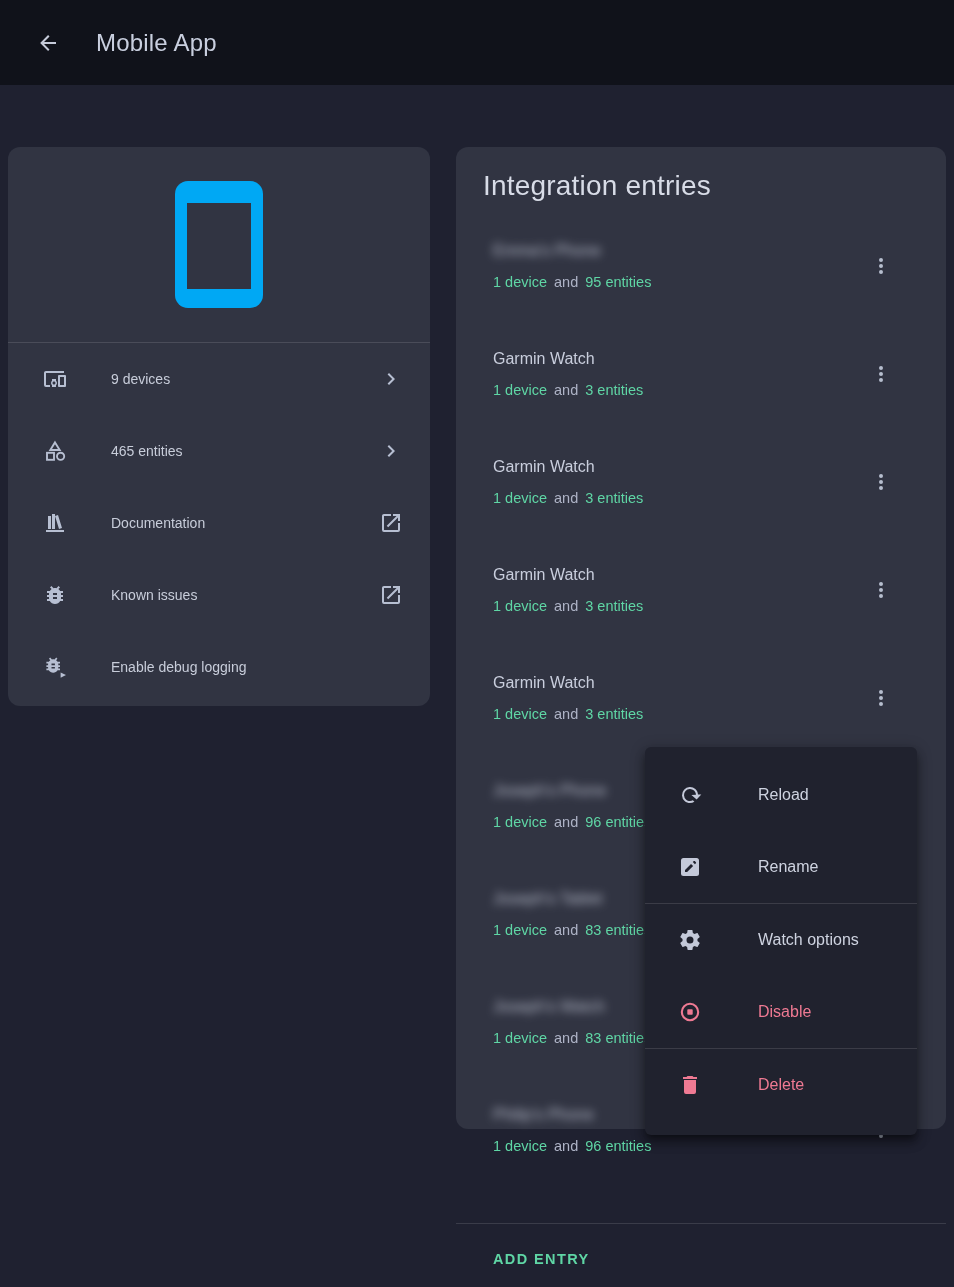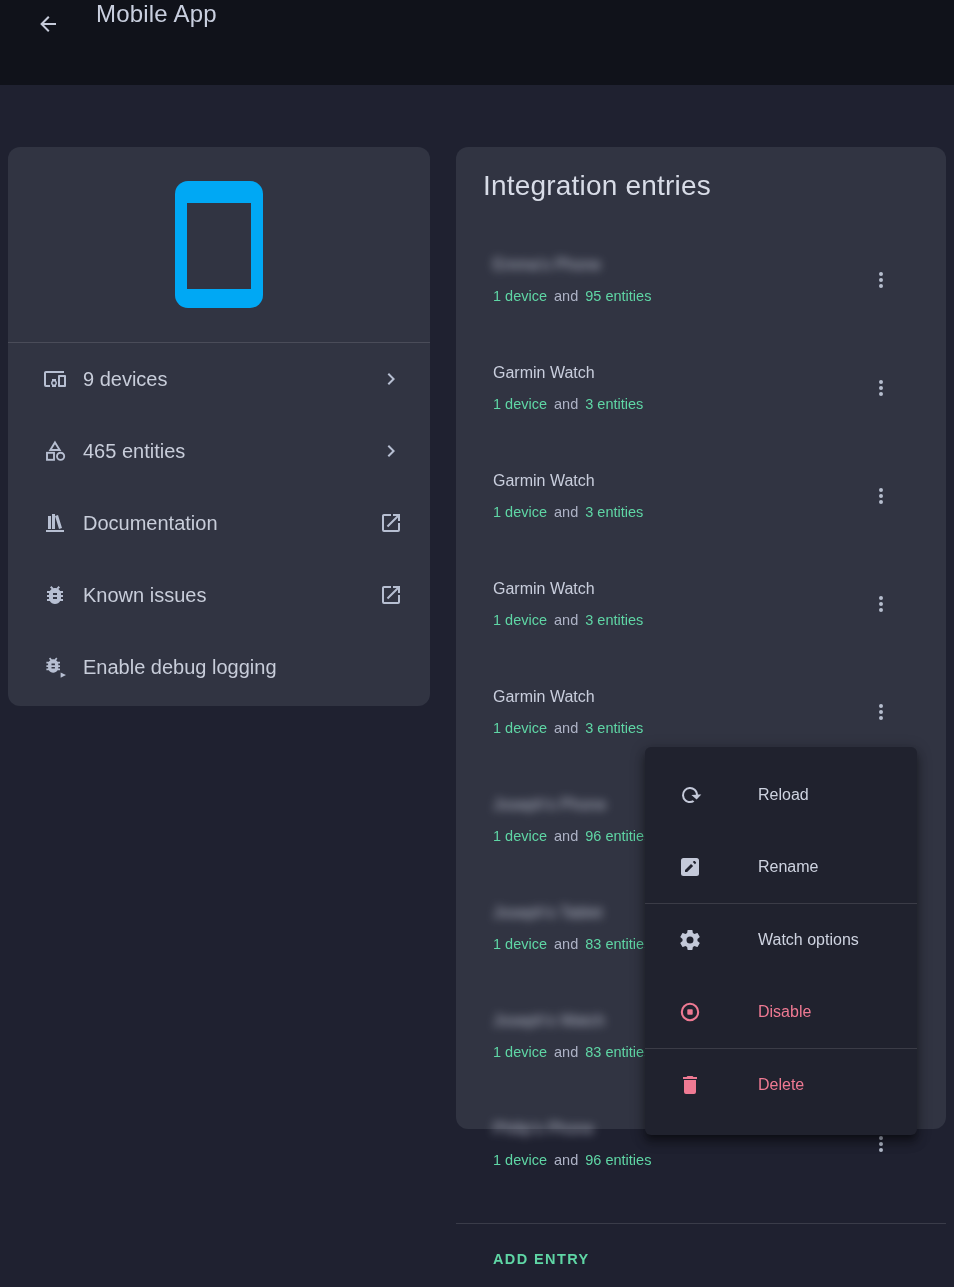--- a/index.html
+++ b/index.html
@@ -7,42 +7,42 @@
     width:954px;height:1287px;position:relative;overflow:hidden;
     background:#1f2130;
     font-family:"Liberation Sans","DejaVu Sans",sans-serif;
     -webkit-font-smoothing:antialiased;
   }
   svg{display:block;}
   button{background:none;border:none;padding:0;margin:0;font:inherit;color:inherit;cursor:pointer;}
 
   
   .appbar{position:absolute;left:0;top:0;width:954px;height:85px;background:#10121a;
-    display:flex;align-items:flex-start;}
+    display:flex;align-items:center;}
   .back-btn{width:48px;height:48px;margin-left:24px;display:flex;align-items:center;justify-content:center;color:#c6cbda;}
   .appbar-title{margin-left:24px;font-size:24px;color:#c9cfdf;letter-spacing:.2px;}
 
   
   .card{position:absolute;background:#313442;border-radius:12px;}
   .card-left{left:8px;top:147px;width:422px;height:559px;}
   .card-right{left:456px;top:147px;width:490px;height:982px;}
 
   
   .logo-area{position:absolute;left:0;top:0;width:422px;height:195px;
     display:flex;align-items:center;justify-content:center;}
   .hr{position:absolute;left:0;width:100%;height:1px;background:rgba(255,255,255,.12);}
   .info-rows{position:absolute;left:0;top:196px;width:422px;}
   .info-row{height:72px;display:flex;align-items:center;padding:0 27px 0 35px;box-sizing:border-box;color:#c8cdda;}
   .info-row .lead-ic{width:24px;height:24px;color:#b7bfd2;flex:0 0 auto;}
-  .info-row .lbl{margin-left:16px;font-size:20px;flex:1 1 auto;}
+  .info-row .lbl{margin-left:44px;font-size:14px;flex:1 1 auto;}
   .info-row .trail-ic{width:24px;height:24px;color:#b7bfd2;flex:0 0 auto;}
 
   
   .entries-title{position:absolute;left:27px;top:23px;font-size:28px;color:#d8dce7;letter-spacing:.2px;}
-  .entries-list{position:absolute;left:0;top:79px;width:490px;}
+  .entries-list{position:absolute;left:0;top:65px;width:490px;}
   .entry{height:108px;display:flex;align-items:center;padding:0 53px 0 37px;box-sizing:border-box;}
   .entry-text{flex:1 1 auto;min-width:0;}
   .entry-name{font-size:16px;line-height:22px;color:#c9cedd;padding-top:0;}
   .entry-name.blurred{filter:blur(5px);opacity:.85;}
   .entry-sub{margin-top:9px;font-size:14.5px;line-height:22px;}
   .entry-sub .lnk{color:#5fd6a5;margin-right:3px;}
   .entry-sub .and{color:#aeb3c6;margin-right:3px;}
   .kebab{width:24px;height:24px;color:#b6bece;flex:0 0 auto;}
   .entries-footer{position:absolute;left:0;top:1076px;width:490px;height:70px;
     border-top:1px solid rgba(255,255,255,.12);display:flex;align-items:center;box-sizing:border-box;}

